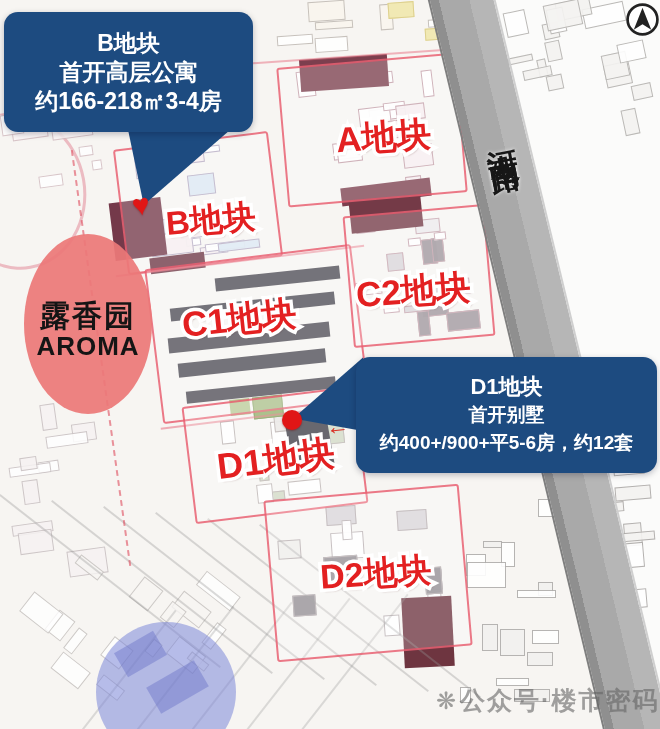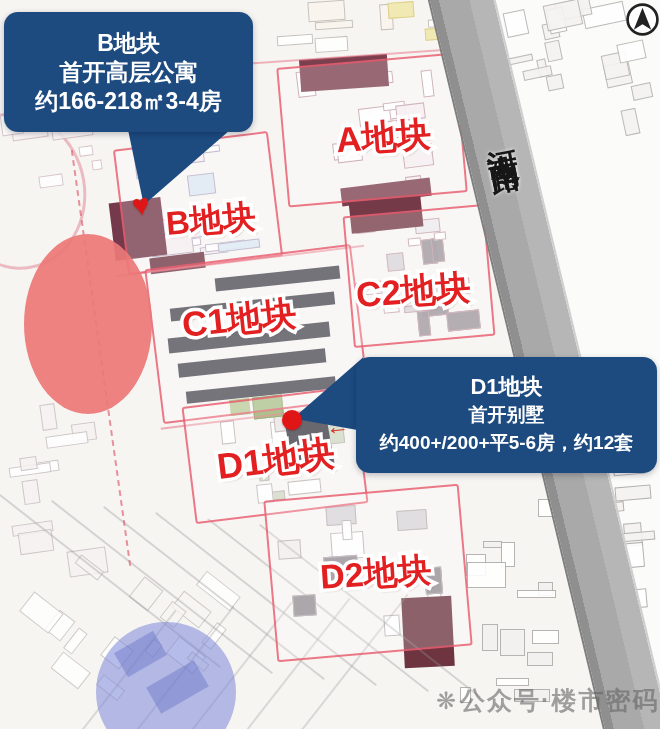--- a/index.html
+++ b/index.html
@@ -281,20 +281,24 @@
   <div class="plot-outline" style="left:348px;top:210px;width:138px;height:128px;transform:rotate(-5deg)"></div>
   <div class="plot-outline" style="left:188px;top:396px;width:170px;height:114px;transform:rotate(-7deg)"></div>
   <div class="plot-outline" style="left:270px;top:492px;width:192px;height:158px;transform:rotate(-5deg)"></div>
   <div id="metro-line"></div>
   <div id="ring-road"></div>
 
   <div id="road"></div>
   <div id="road-name">河南南路</div>
 
   <div id="aroma"></div>
+  <div id="aroma-text">
+    <div class="cn">露香园</div>
+    <div class="en">AROMA</div>
+  </div>
 
   <div id="school"></div>
   <div class="school-bldg" style="left:118px;top:640px;width:45px;height:28px;transform:rotate(-30deg)"></div>
   <div class="school-bldg" style="left:150px;top:672px;width:55px;height:30px;transform:rotate(-30deg)"></div>
 
   <div class="plot-label" id="lbl-a">
     <span class="stroke">A地块</span><span class="fill">A地块</span>
   </div>
   <div class="plot-label" id="lbl-b">
     <span class="stroke">B地块</span><span class="fill">B地块</span>
@@ -317,21 +321,21 @@
     <div>B地块</div>
     <div>首开高层公寓</div>
     <div>约166-218㎡3-4房</div>
   </div>
   <div id="marker-b">♥</div>
 
   <div id="callout-d1-tail"></div>
   <div class="callout" id="callout-d1">
     <div class="title">D1地块</div>
     <div>首开别墅</div>
-    <div>约400+/200+平5-6房，约12套</div>
+    <div>约400+/900+平5-6房，约12套</div>
   </div>
   <div id="marker-d1"></div>
   <div id="arrow-d1">←</div>
 
   <svg id="compass" viewBox="0 0 34 34">
     <circle cx="17" cy="17" r="14.5" fill="rgba(255,255,255,0.85)" stroke="#222" stroke-width="2.6"></circle>
     <path d="M17 5.5 L25.5 27 L17 21.5 L8.5 27 Z" fill="#222"></path>
   </svg>
 
   <div id="watermark"><span class="logo">❋</span><span>公众号·楼市密码SH</span></div>

